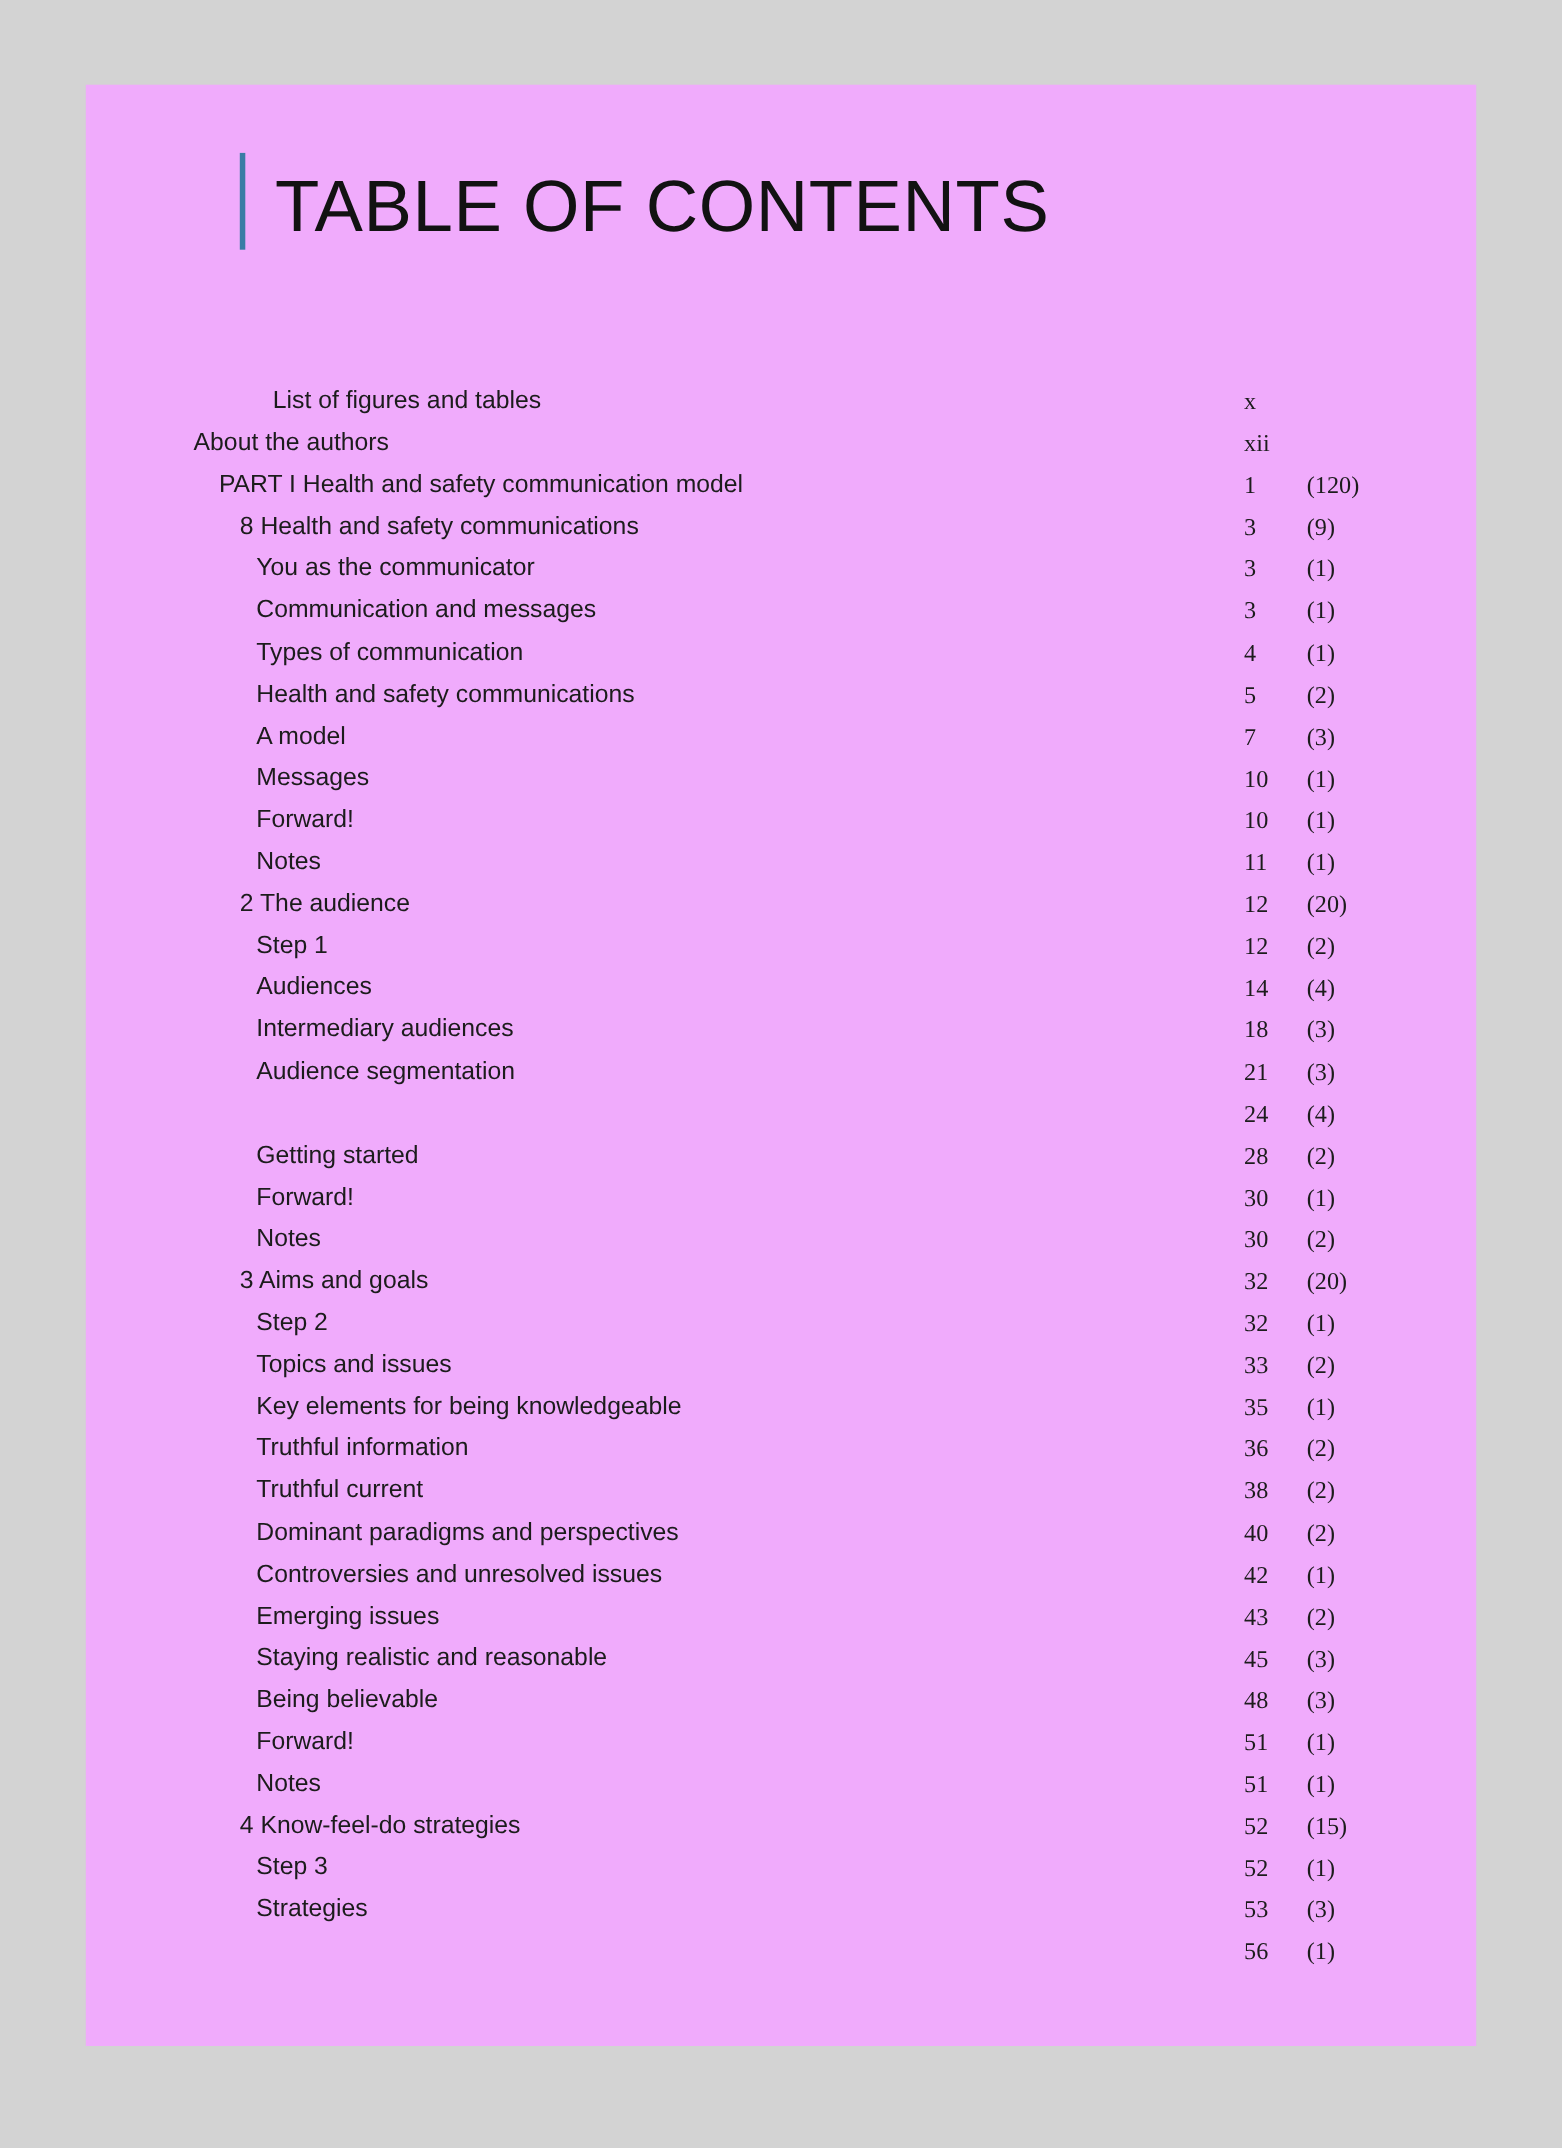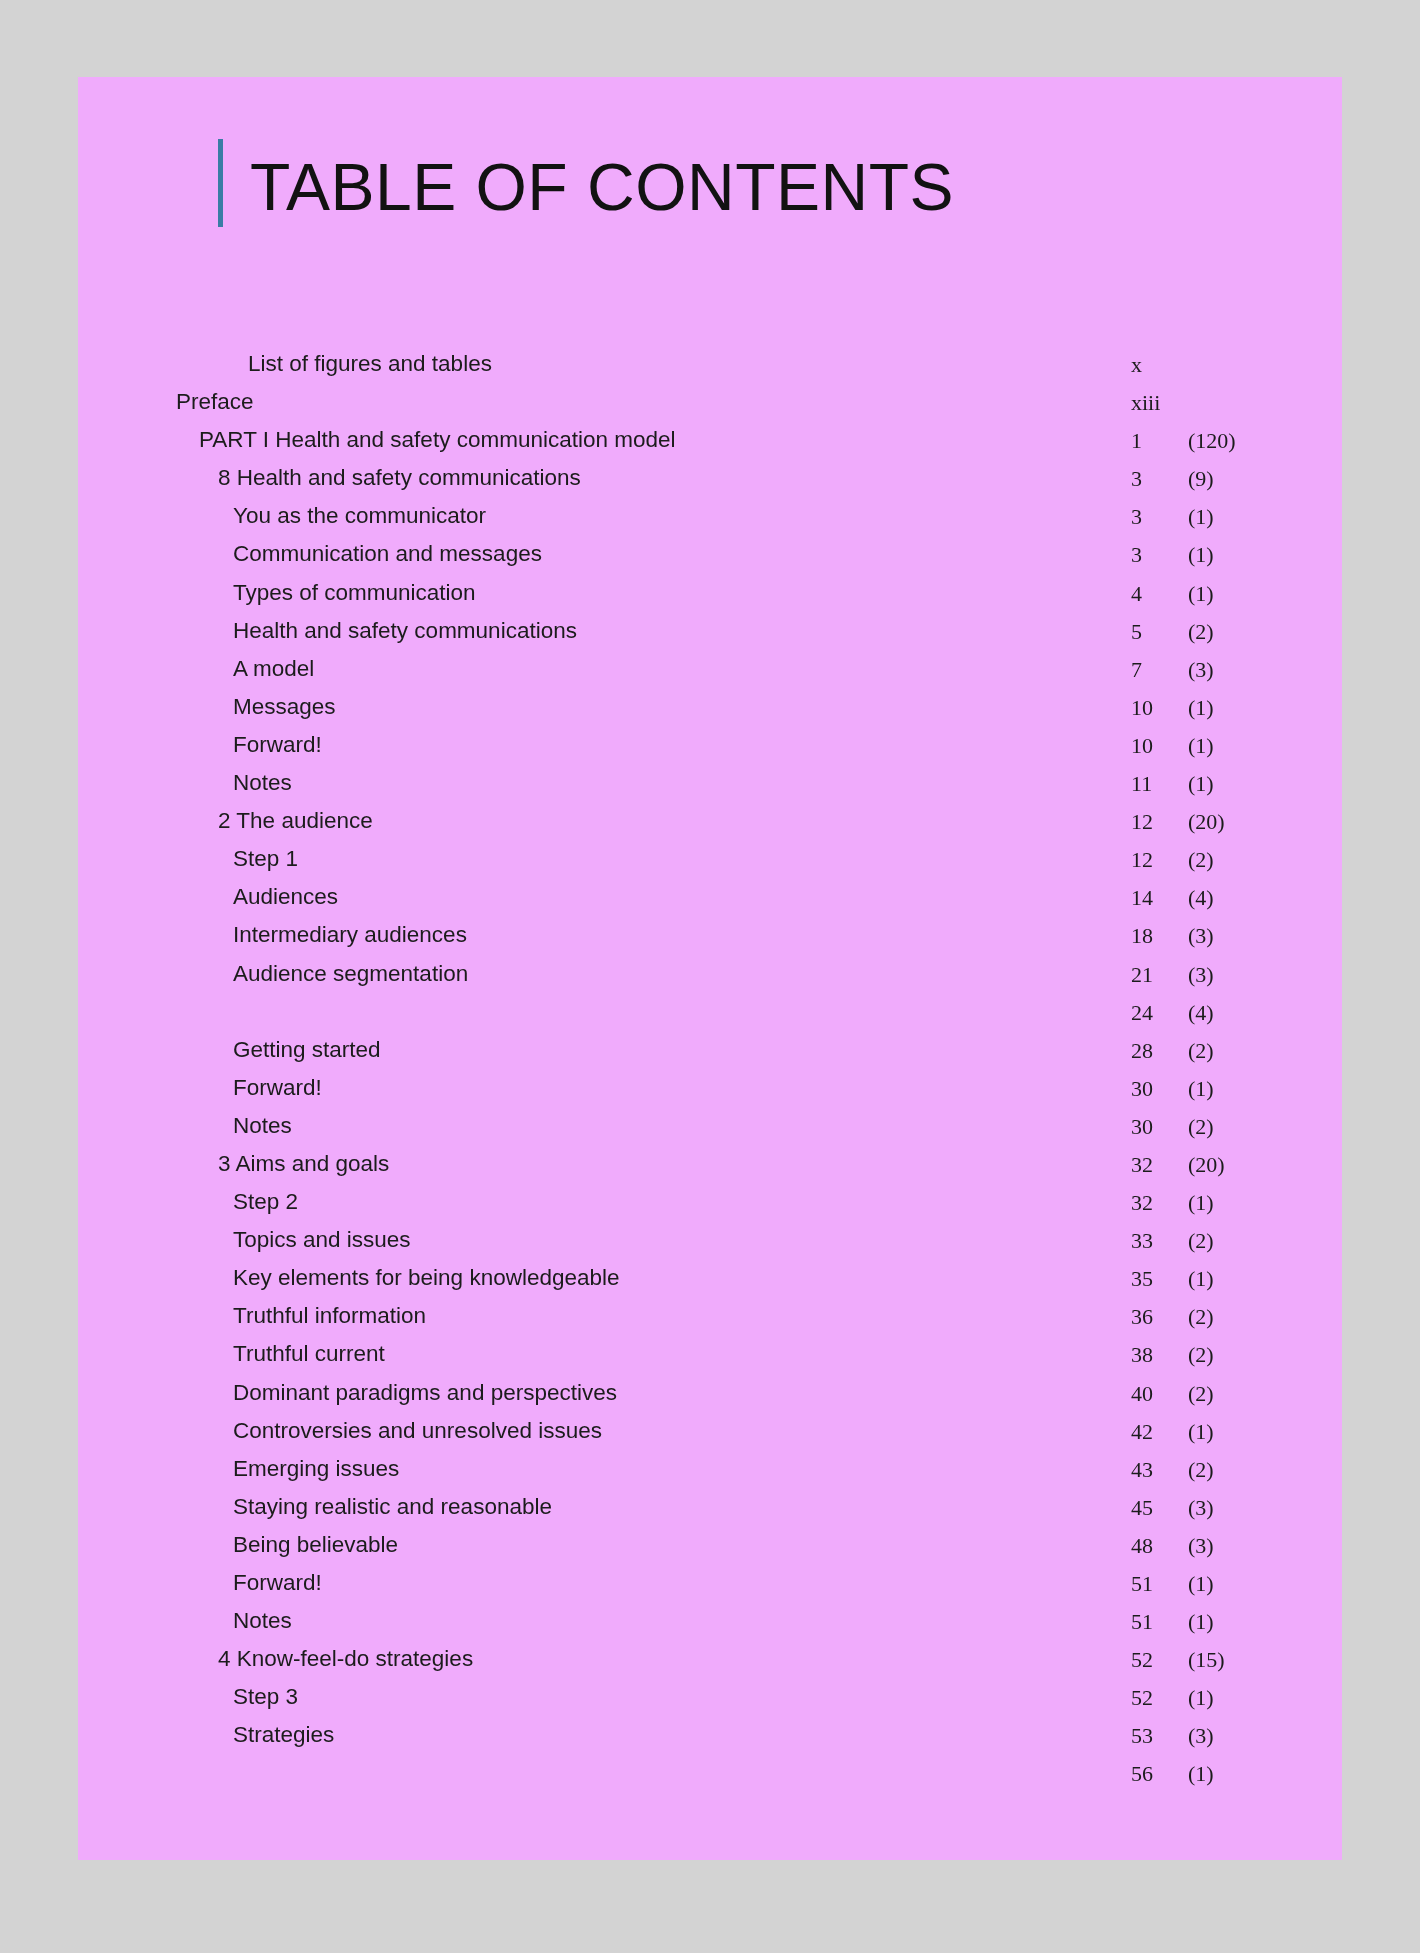--- a/index.html
+++ b/index.html
@@ -106,22 +106,22 @@
     <div class="page-title">TABLE OF CONTENTS</div>
   </div>
 
   <div class="toc-list">
       <div class="toc-row">
         <div class="toc-entry-label lvl-4">List of figures and tables</div>
         <div class="toc-page-number">x</div>
         <div class="toc-page-count"></div>
       </div>
       <div class="toc-row">
-        <div class="toc-entry-label lvl-0">Preface</div>
-        <div class="toc-page-number">xiii</div>
+        <div class="toc-entry-label lvl-0">About the authors</div>
+        <div class="toc-page-number">xii</div>
         <div class="toc-page-count"></div>
       </div>
       <div class="toc-row">
         <div class="toc-entry-label lvl-1">PART I Health and safety communication model</div>
         <div class="toc-page-number">1</div>
         <div class="toc-page-count">(120)</div>
       </div>
       <div class="toc-row">
         <div class="toc-entry-label lvl-2">8 Health and safety communications</div>
         <div class="toc-page-number">3</div>

